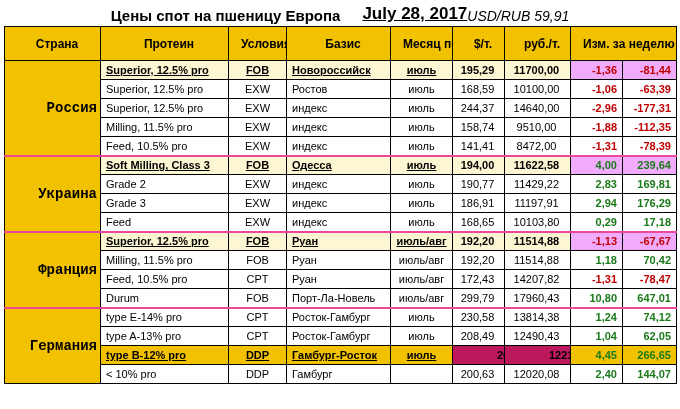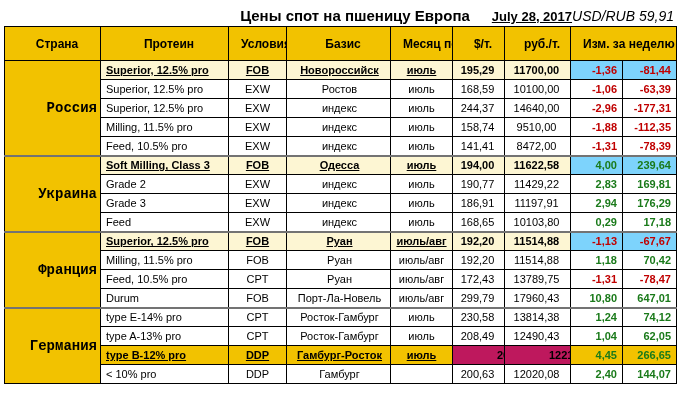--- a/index.html
+++ b/index.html
@@ -6,28 +6,28 @@
   body{
     width:680px;height:409px;
     background:#ffffff;
     font-family:"Liberation Sans", sans-serif;
     overflow:hidden;
   }
   .wrap{width:680px;height:409px;position:relative;box-sizing:border-box;}
 
   
   .topbar{
-    display:flex;align-items:flex-end;justify-content:flex-end;
+    display:flex;align-items:flex-end;justify-content:center;
     padding:4px 6px 2px 6px;height:26px;box-sizing:border-box;
   }
   .title-left{
     font-size:15px;font-weight:bold;color:#000;white-space:nowrap;
   }
   .title-date{
-    font-size:13px;font-weight:bold;color:#000;text-decoration:underline;
+    font-size:17px;font-weight:bold;color:#000;text-decoration:underline;
     margin-left:22px;
   }
   .title-right{
     font-size:14px;font-weight:normal;font-style:italic;color:#000;white-space:nowrap;
   }
 
   
   table{
     border-collapse:collapse;
     width:672px;
@@ -67,49 +67,49 @@
     background:#f2c200;
     font-weight:bold;
     font-size:14px;
     text-align:right;
     vertical-align:middle;
     color:#000;
     font-family:Liberation Mono, monospace;
   }
   td.protein{text-align:left;padding-left:5px;}
   td.terms{text-align:center;font-weight:normal;}
-  td.basis{text-align:center;padding-left:5px;}
+  td.basis{text-align:left;padding-left:5px;}
   td.month{text-align:center;}
   td.num{text-align:center;padding-right:5px;}
   td.delta{text-align:right;padding-right:5px;font-weight:bold;}
   .pos{color:#1a7a1a;}
   .neg{color:#c00000;}
 
   
   tr.hl td.protein,
   tr.hl td.terms,
   tr.hl td.basis,
   tr.hl td.month{
     background:#fdf6d3;
     font-weight:bold;
     text-decoration:underline;
   }
   tr.hl td.num{background:#fdf6d3;font-weight:bold;}
-  tr.hl td.delta{background:#7dd3fc;}
+  tr.hl td.delta{background:#f0abfc;}
   tr.hl2 td.protein,
   tr.hl2 td.terms,
   tr.hl2 td.basis,
   tr.hl2 td.month{
     background:#f2c200;
     font-weight:bold;
     text-decoration:underline;
   }
   tr.hl2 td.num{background:#be185d;font-weight:bold;padding-left:44px;}
   tr.hl2 td.delta{background:#f2c200;}
-  tr.sep td{border-top:2px solid #737373;}
+  tr.sep td{border-top:2px solid #ec4899;}
 </style>
 </head>
 <body>
 
 <div class="wrap">
 
   <div class="topbar">
     <div style="display:flex;align-items:flex-end;">
       <span class="title-left">Цены спот на пшеницу Европа</span>
       <span class="title-date">July 28, 2017</span>
@@ -257,21 +257,21 @@
           <td class="num">11514,88</td>
           <td class="delta pos">1,18</td>
           <td class="delta pos">70,42</td>
         </tr>
         <tr>
           <td class="protein">Feed, 10.5% pro</td>
           <td class="terms">CPT</td>
           <td class="basis">Руан</td>
           <td class="month">июль/авг</td>
           <td class="num">172,43</td>
-          <td class="num">13789,75</td>
+          <td class="num">14207,82</td>
           <td class="delta neg">-1,31</td>
           <td class="delta neg">-78,47</td>
         </tr>
         <tr>
           <td class="protein">Durum</td>
           <td class="terms">FOB</td>
           <td class="basis">Порт-Ла-Новель</td>
           <td class="month">июль/авг</td>
           <td class="num">299,79</td>
           <td class="num">17960,43</td>

